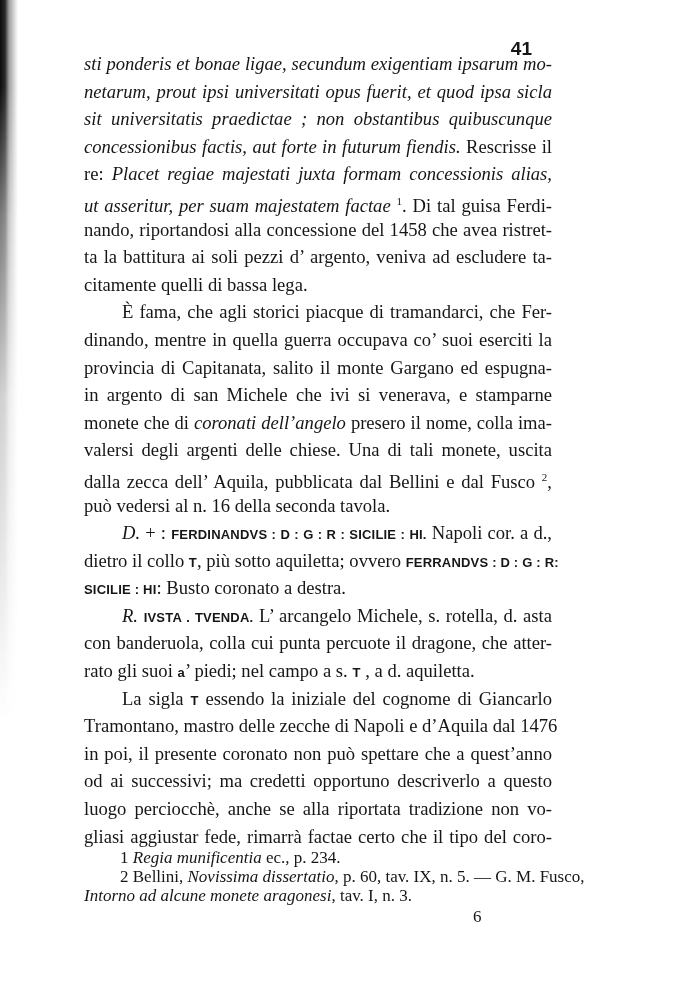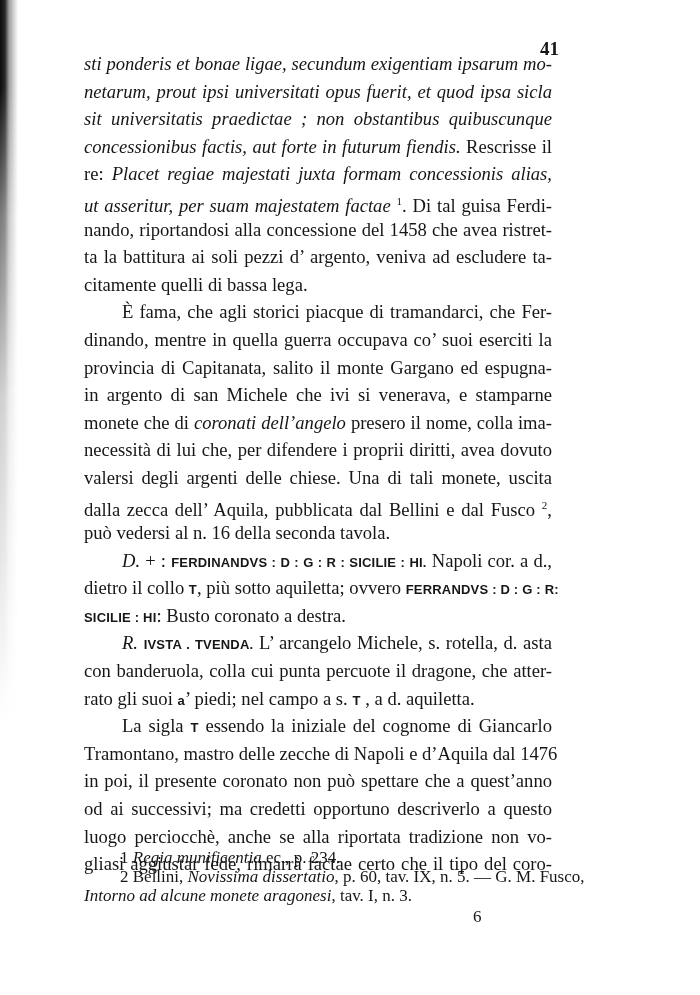--- a/index.html
+++ b/index.html
@@ -7,22 +7,22 @@
     width: 700px; height: 995px; background: #ffffff; position: relative; overflow: hidden;
     font-family: "DejaVu Serif", "Liberation Serif", serif; color: #161616;
   }
   .binding {
     position: absolute; left: 0; top: 0; width: 18px; height: 720px;
     background: linear-gradient(to right, #0b0b0b 0px, #2a2a2a 5px, rgba(80,80,80,0.55) 9px, rgba(200,200,200,0) 18px);
     -webkit-mask-image: linear-gradient(to bottom, #000 0%, #000 12%, rgba(0,0,0,0.55) 30%, rgba(0,0,0,0.2) 55%, rgba(0,0,0,0) 100%);
     mask-image: linear-gradient(to bottom, #000 0%, #000 12%, rgba(0,0,0,0.55) 30%, rgba(0,0,0,0.2) 55%, rgba(0,0,0,0) 100%);
   }
   .page-number {
-    position: absolute; top: 38px; right: 141px; font-size: 19px; font-weight: bold;
-    font-family: Liberation Serif, serif;
+    position: absolute; top: 38px; right: 168px; font-size: 19px; font-weight: bold;
+    font-family: Liberation Sans, sans-serif;
   }
   .text-block {
     position: absolute; left: 84px; top: 50px; width: 468px;
     font-family: "Liberation Serif", serif; font-size: 18.6px; line-height: 27.6px;
     text-align: justify;
   }
   .line { display: block; white-space: nowrap; text-align-last: justify; text-align: justify; height: 27.6px; }
   .line.last { text-align-last: left; }
   .indent { padding-left: 38px; }
   i { font-style: italic; }
@@ -53,21 +53,20 @@
     <span class="line"><span>re: </span><i>Placet regiae majestati juxta formam concessionis alias,</i></span>
     <span class="line"><i>ut asseritur, per suam majestatem factae </i><span class="sup">1</span><span>. Di tal guisa Ferdi-</span></span>
     <span class="line"><span>nando, riportandosi alla concessione del 1458 che avea ristret-</span></span>
     <span class="line"><span>ta la battitura ai soli pezzi d’ argento,  veniva ad escludere ta-</span></span>
     <span class="line last"><span>citamente quelli di bassa lega.</span></span>
     <span class="line indent"><span>È fama,  che agli storici piacque di tramandarci, che Fer-</span></span>
     <span class="line"><span>dinando, mentre in quella guerra occupava co’ suoi eserciti la</span></span>
     <span class="line"><span>provincia di Capitanata, salito il monte Gargano ed espugna-</span></span>
     <span class="line"><span>in argento di san Michele che ivi si venerava, e stamparne</span></span>
     <span class="line"><span>monete che di </span><i>coronati dell’angelo</i><span> presero il nome, colla ima-</span></span>
-    <span class="line"><span>necessità di lui che, per difendere i proprii diritti, avea dovuto</span></span>
     <span class="line"><span>valersi degli argenti delle chiese. Una di tali monete, uscita</span></span>
     <span class="line"><span>dalla zecca dell’ Aquila, pubblicata dal Bellini e dal Fusco </span><span class="sup">2</span><span>,</span></span>
     <span class="line last"><span>può vedersi al n. 16 della seconda tavola.</span></span>
     <span class="line indent"><i>D.</i><span> + : </span><span class="sc">FERDINANDVS : D : G : R : SICILIE : HI.</span><span> Napoli cor. a d.,</span></span>
     <span class="line"><span>dietro il collo </span><span class="sc">T</span><span>, più sotto aquiletta; ovvero </span><span class="sc">FERRANDVS : D : G : R:</span></span>
     <span class="line last"><span class="sc">SICILIE : HI</span><span>: Busto coronato a destra.</span></span>
     <span class="line indent"><i>R.</i><span> </span><span class="sc">IVSTA . TVENDA.</span><span> L’ arcangelo Michele, s. rotella, d. asta</span></span>
     <span class="line"><span>con banderuola, colla cui punta percuote il dragone, che atter-</span></span>
     <span class="line last"><span>rato gli suoi </span><span class="sc">a</span><span>’ piedi; nel campo a s. </span><span class="sc">T</span><span> ,  a d. aquiletta.</span></span>
     <span class="line indent"><span>La sigla </span><span class="sc">T</span><span> essendo la iniziale del cognome di Giancarlo</span></span>

